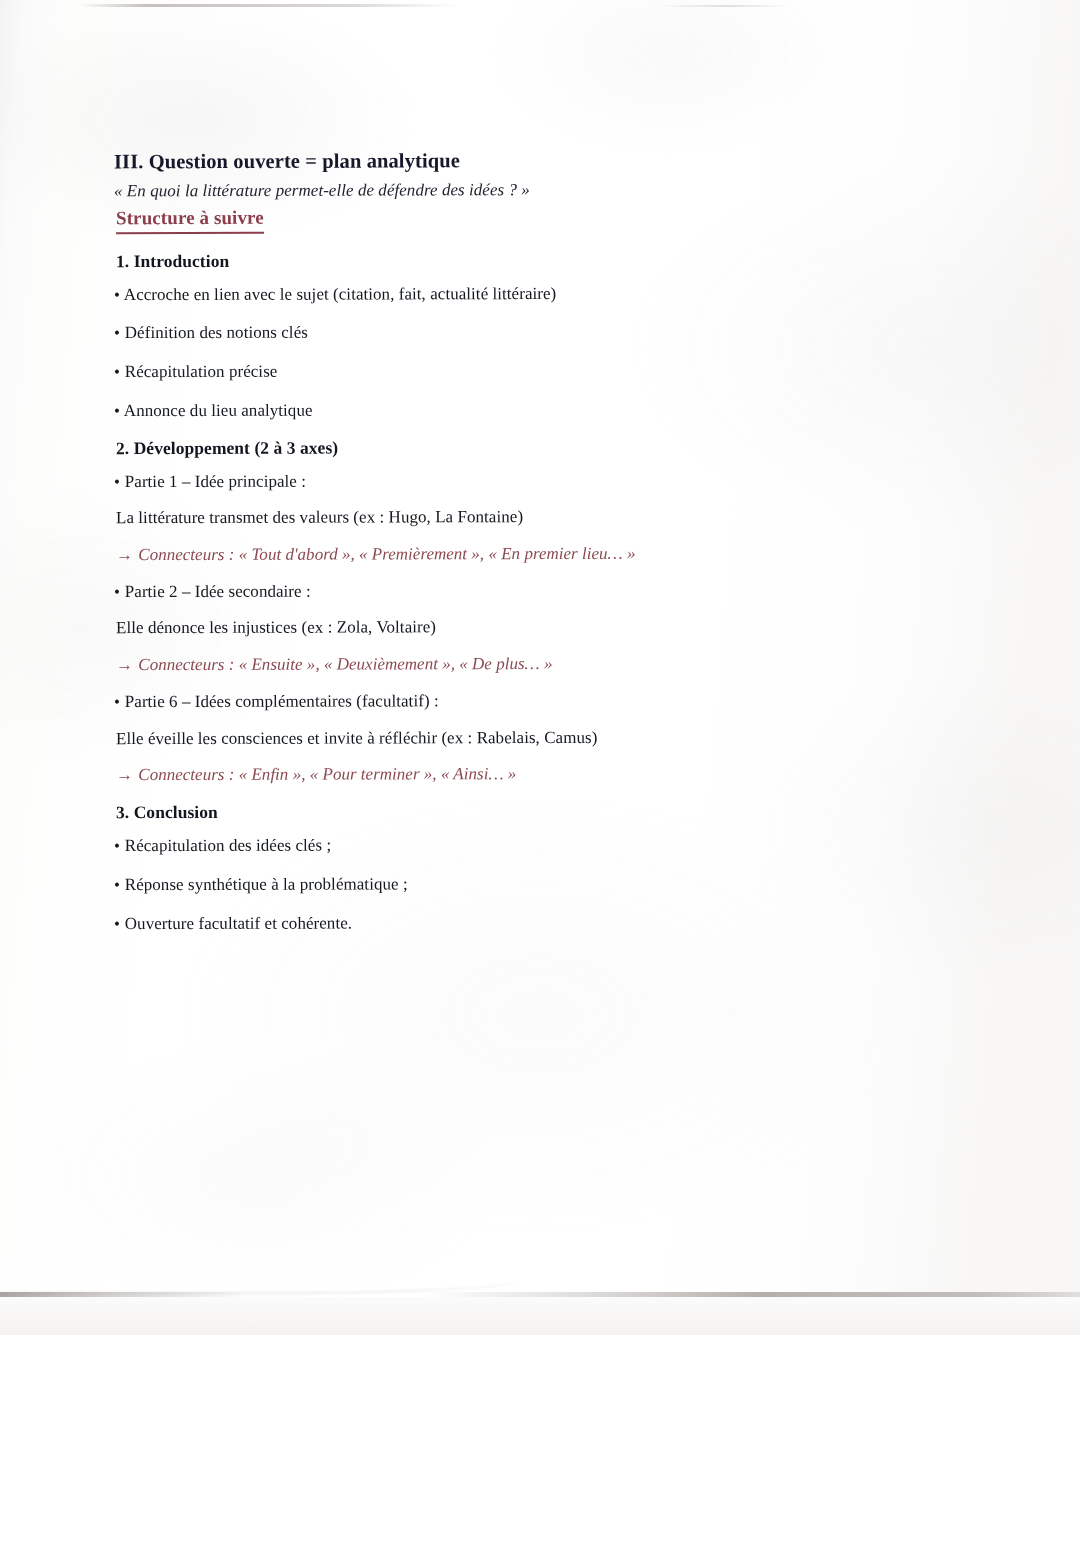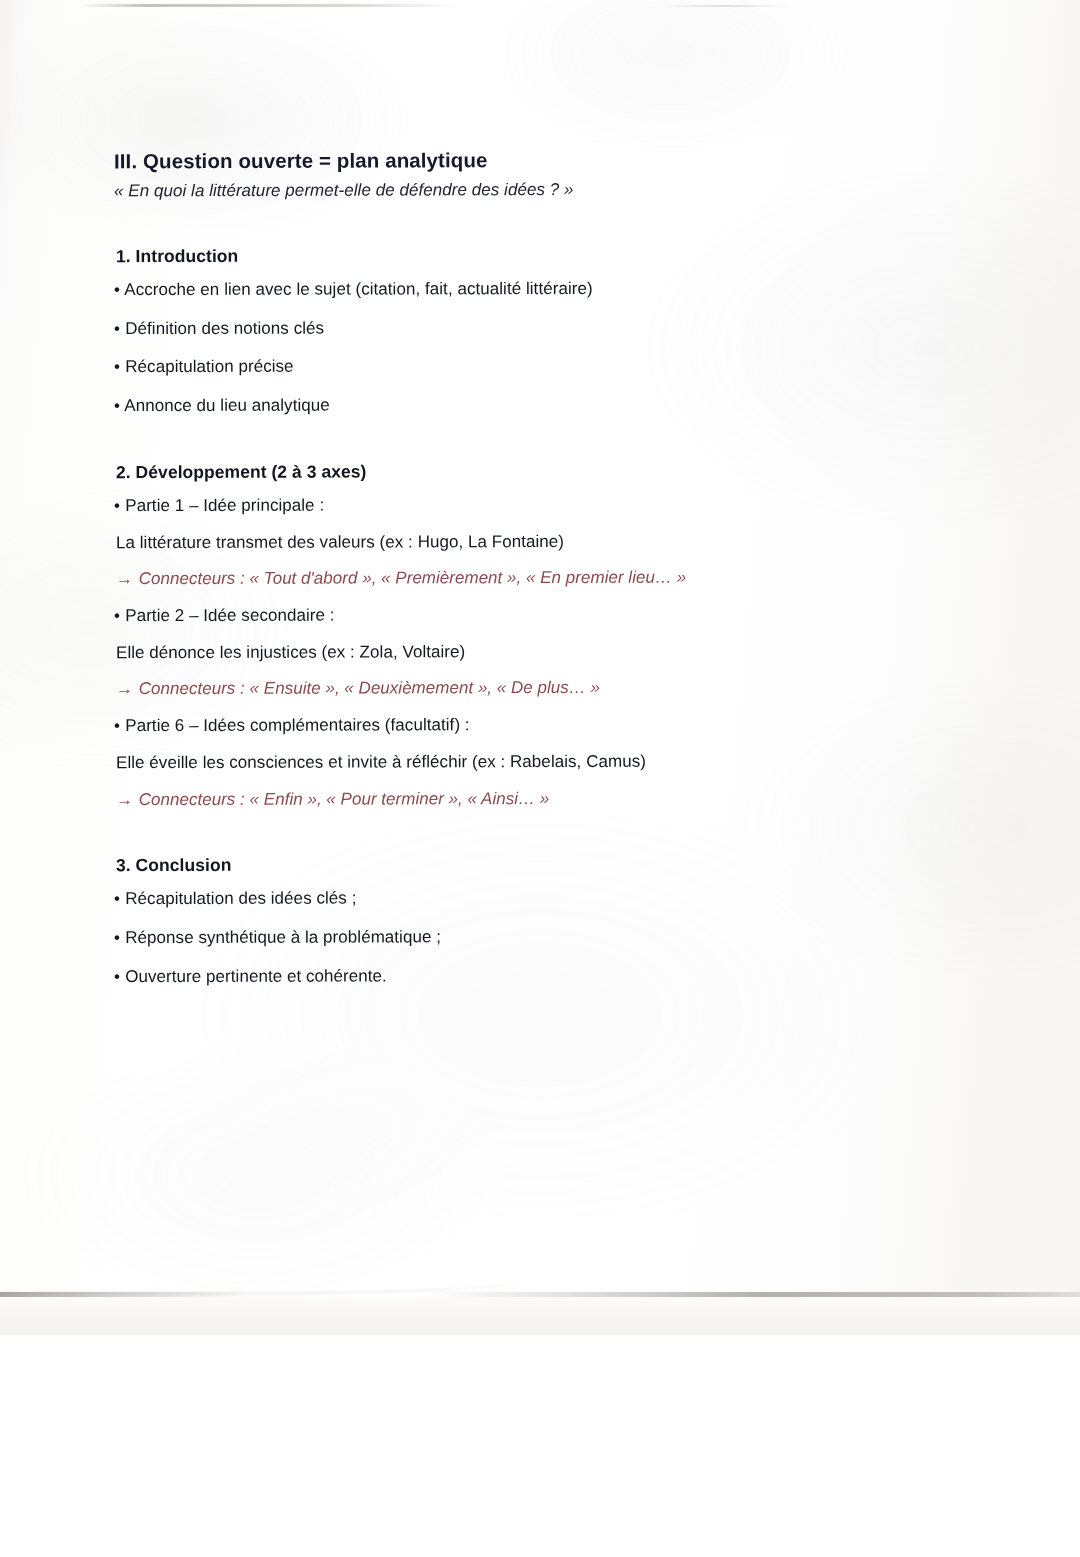--- a/index.html
+++ b/index.html
@@ -20,20 +20,21 @@
   
   .page-sheet {
     position: relative;
     width: 1080px;
     height: 1335px;
     background:
       linear-gradient(95deg,
         #f4f3f2 0px, #fbfafa 26px, #fdfdfc 70px,
         #ffffff 230px, #ffffff 760px, #fdfdfd 940px, #f8f7f6 1080px);
     overflow: hidden;
+    font-family: Liberation Serif, serif;
   }
 
   
   .scan-texture {
     position: absolute;
     inset: 0;
     pointer-events: none;
     opacity: .55;
     background:
       radial-gradient(ellipse 320px 180px at 18% 9%,  rgba(205,203,201,.30), rgba(255,255,255,0) 70%),
@@ -138,21 +139,21 @@
     color: #8b3e4b;
     line-height: 1.25;
     margin: 0 0 0 4px;
     padding-bottom: 2px;
     border-bottom: 2.4px solid #8b3e4b;
     letter-spacing: .1px;
     white-space: nowrap;
     transform: rotate(-0.2deg);
   }
 
-  .block { margin-top: 45px; }
+  .block { margin-top: 16px; }
   .block.tight { }
 
   .block-heading {
     font-size: 17.5px;
     font-weight: 700;
     color: #12161f;
     line-height: 1.2;
     margin: 0 0 13px 4px;
     letter-spacing: .05px;
     white-space: nowrap;
@@ -203,20 +204,21 @@
   <div class="scan-texture"></div>
   <div class="edge-top"></div>
   <div class="edge-top-2"></div>
 
   <div class="content">
 
     <h1 class="section-title">III. Question ouverte = plan analytique</h1>
 
     <p class="prompt-quote">« En quoi la littérature permet-elle de défendre des idées ? »</p>
 
+    <div><span class="structure-heading">Structure à suivre</span></div>
 
     <section class="block">
       <h2 class="block-heading">1. Introduction</h2>
 
       <p class="line">
         <span class="bullet-glyph">•</span>
         <span>Accroche en lien avec le sujet (citation, fait, actualité littéraire)</span>
       </p>
       <p class="line">
         <span class="bullet-glyph">•</span>
@@ -272,21 +274,21 @@
       <p class="line">
         <span class="bullet-glyph">•</span>
         <span>Récapitulation des idées clés ;</span>
       </p>
       <p class="line">
         <span class="bullet-glyph">•</span>
         <span>Réponse synthétique à la problématique ;</span>
       </p>
       <p class="line">
         <span class="bullet-glyph">•</span>
-        <span>Ouverture pertinente et cohérente.</span>
+        <span>Ouverture facultatif et cohérente.</span>
       </p>
     </section>
 
   </div>
 
   <div class="page-footer">méthodes d'essai</div>
 
   <div class="edge-bottom-curve"></div>
   <div class="edge-bottom"></div>
   <div class="below-fold"></div>

